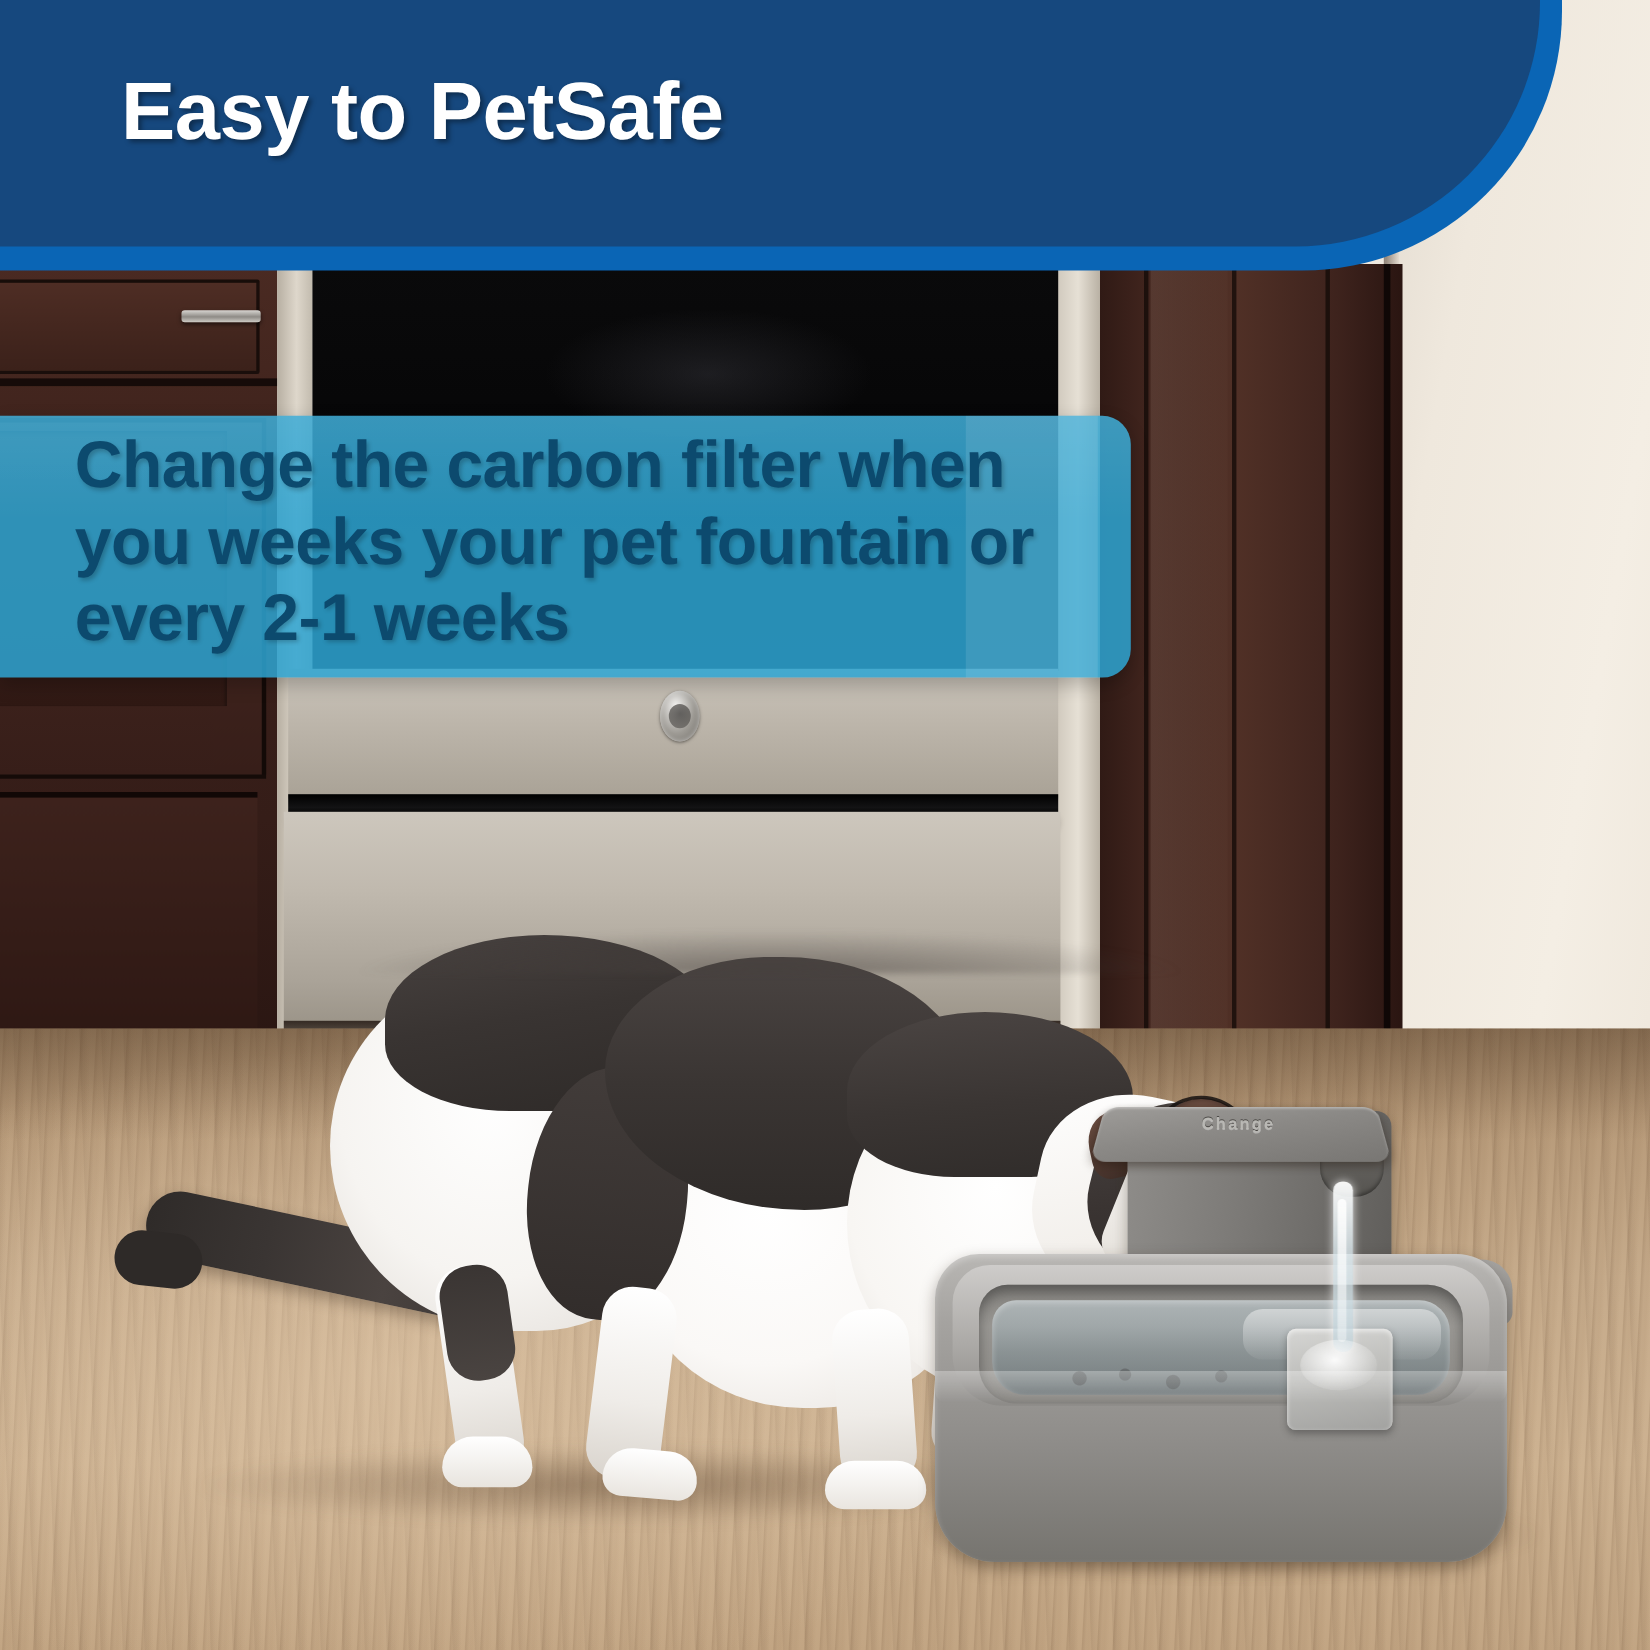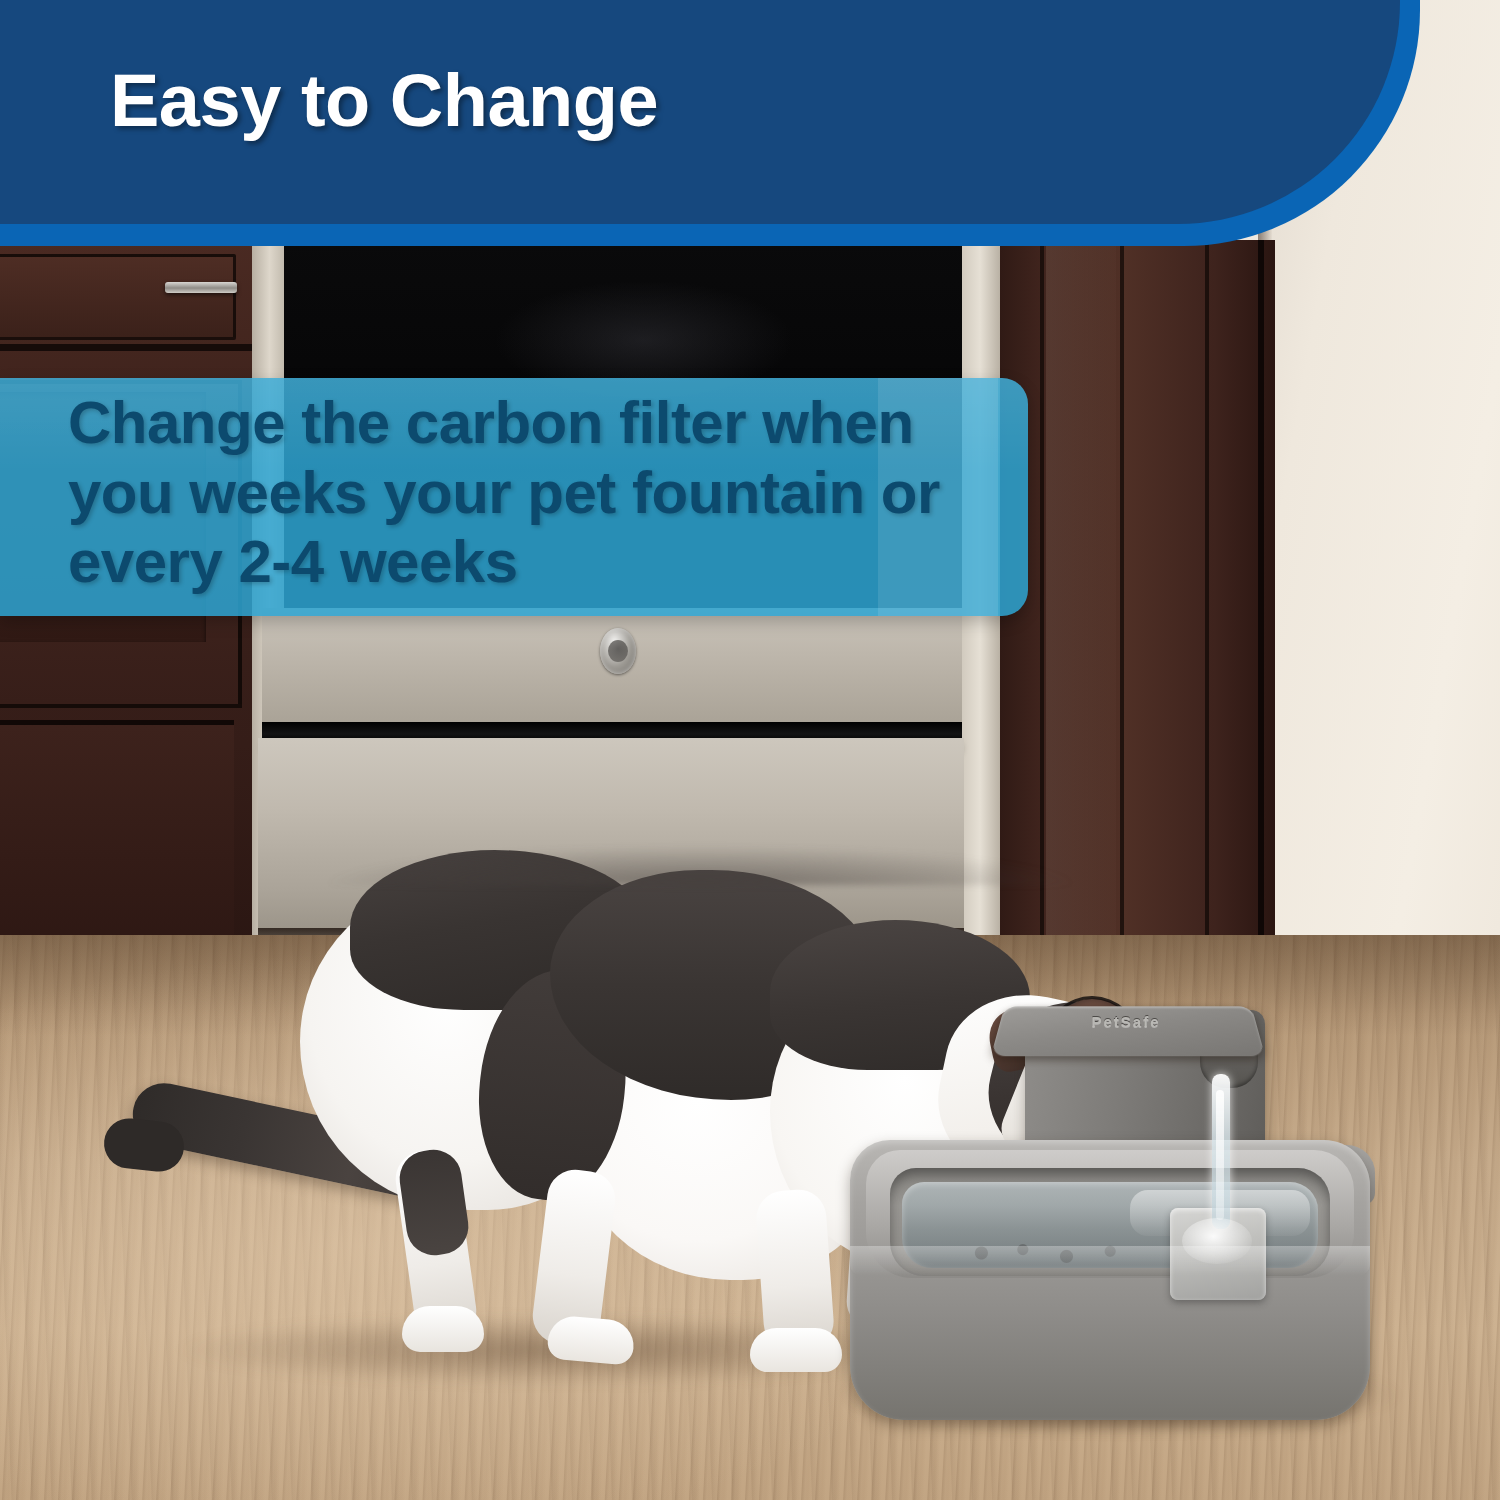--- a/index.html
+++ b/index.html
@@ -547,45 +547,45 @@
         <div class="wk" style="left:0;top:72px;width:190px;transform:rotate(32deg);"></div>
         <div class="wk" style="left:0;top:90px;width:170px;transform:rotate(40deg);"></div>
       </div>
     </div>
 
     <div class="fountain">
       <div class="f-shadow"></div>
       <div class="f-tower"></div>
       <div class="f-spout"></div>
       <div class="f-tower-lid"></div>
-      <div class="f-logo">PetSafe</div>
+      <div class="f-logo">Change</div>
       <div class="f-step"></div>
       <div class="f-basin"></div>
       <div class="f-basin-rim"></div>
       <div class="f-basin-inner"></div>
       <div class="f-water"></div>
       <div class="f-water-sheen"></div>
       <div class="f-pebbles"></div>
       <div class="f-ramp"></div>
       <div class="f-stream"></div>
       <div class="f-stream2"></div>
       <div class="f-splash"></div>
       <div class="f-front-lip"></div>
     </div>
   </div>
 
   <div class="banner-wrap">
     <div class="banner-light"></div>
     <div class="banner-dark"></div>
-    <div class="banner-title">Easy to Change</div>
+    <div class="banner-title">Easy to PetSafe</div>
   </div>
 
   <div class="callout">
     <div class="callout-inner-hi"></div>
   </div>
   <div class="callout-band"></div>
   <div class="callout-text">
     <span class="ln">Change the carbon filter when</span>
     <span class="ln">you weeks your pet fountain or</span>
-    <span class="ln">every 2-4 weeks</span>
+    <span class="ln">every 2-1 weeks</span>
   </div>
 
 </div>
 
 </body></html>

